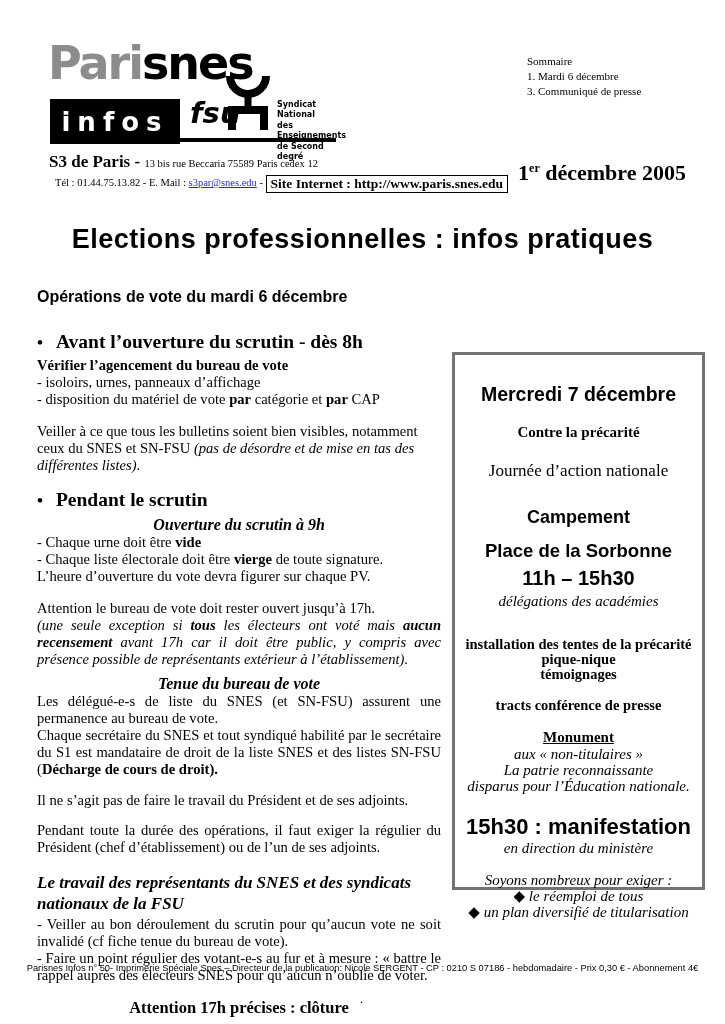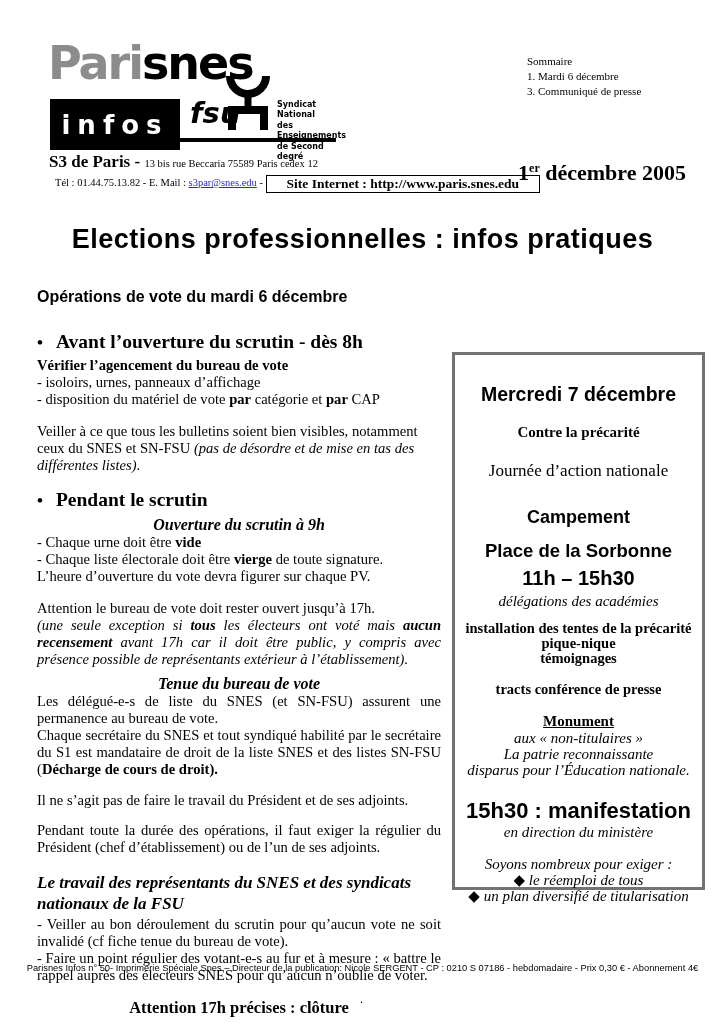--- a/index.html
+++ b/index.html
@@ -4,40 +4,40 @@
 <style>
   html,body{margin:0;padding:0;background:#ffffff;}
   .page{position:relative;width:725px;height:1024px;background:#fff;color:#000;
         font-family:"Liberation Serif","DejaVu Serif",serif;overflow:hidden;}
 
   
   .wordmark{position:absolute;left:48px;top:40px;font-family:"DejaVu Sans",sans-serif;
             font-weight:700;font-size:46px;letter-spacing:-2px;line-height:1;z-index:2;}
   .wm-paris{color:#8c8c8c;}
   .wm-snes{color:#000;}
-  .infos-box{position:absolute;left:50px;top:99px;width:130px;height:51px;background:#000;
+  .infos-box{position:absolute;left:50px;top:99px;width:130px;height:45px;background:#000;
              color:#fff;font-family:"DejaVu Sans",sans-serif;font-weight:700;font-size:26px;
              letter-spacing:7px;display:flex;align-items:center;justify-content:center;z-index:3;}
   .fsu{position:absolute;left:190px;top:96px;font-family:"DejaVu Sans",sans-serif;
        font-weight:700;font-style:italic;font-size:29px;z-index:3;}
   .logo-icon{position:absolute;left:224px;top:70px;z-index:1;}
   .org-text{position:absolute;left:277px;top:100px;width:70px;font-family:"DejaVu Sans",sans-serif;
             font-weight:700;font-size:8px;line-height:1.3;z-index:3;}
   .logo-rule{position:absolute;left:150px;top:138px;width:186px;height:4px;background:#000;}
 
   .sommaire{position:absolute;left:527px;top:54px;width:134px;font-size:11px;line-height:1.35;}
   .sommaire div{margin:0;}
 
   .s3-line{position:absolute;left:49px;top:152px;white-space:nowrap;}
   .s3-name{font-weight:700;font-size:17px;}
   .s3-street{font-size:10.5px;}
   .tel-line{position:absolute;left:55px;top:175px;font-size:10.5px;white-space:nowrap;}
   .email{color:#2a2ac4;text-decoration:underline;}
   .site-box{display:inline-block;border:1.5px solid #000;font-weight:700;font-size:13.5px;
-            padding:0 20px;vertical-align:middle;}
+            padding:0 4px;vertical-align:middle;}
 
   .date{position:absolute;left:460px;top:160px;width:226px;text-align:right;
         font-weight:700;font-size:22px;}
   .date sup{font-size:12px;}
 
   
   .title{position:absolute;left:0;right:0;top:224px;text-align:center;
          font-family:"Liberation Sans","DejaVu Sans",sans-serif;font-weight:700;
          font-size:27px;letter-spacing:.5px;}
   .subtitle{position:absolute;left:37px;top:288px;
@@ -66,21 +66,21 @@
   .sb-sans{font-family:"Liberation Sans","DejaVu Sans",sans-serif;font-weight:700;}
   .sb-day{font-size:19.5px;margin-top:28px;}
   .sb-t1{font-weight:700;font-size:15px;margin-top:18px;}
   .sb-t2{font-weight:400;font-size:17px;margin-top:20px;}
   .sb-camp{font-size:18px;margin-top:26px;}
   .sb-place{font-size:18.5px;margin-top:12px;}
   .sb-hours{font-size:20px;margin-top:5px;}
   .sb-it{font-style:italic;font-size:15px;line-height:16px;}
   .sb-deleg{margin-top:3px;}
   .sb-b{font-weight:700;font-size:14.5px;line-height:15px;}
-  .sb-tents{margin-top:12px;}
+  .sb-tents{margin-top:28px;}
   .sb-tracts{margin-top:16px;}
   .sb-monument{font-weight:700;font-size:15px;text-decoration:underline;margin-top:16px;}
   .sb-manif{font-size:22px;margin-top:20px;}
   .sb-exiger{margin-top:16px;}
 
   
   .footer{position:absolute;left:0;right:0;top:963px;text-align:center;
           font-family:"Liberation Sans","DejaVu Sans",sans-serif;font-size:9.3px;}
   .stray-dot{position:absolute;left:360px;top:992px;font-size:12px;}
 </style>

